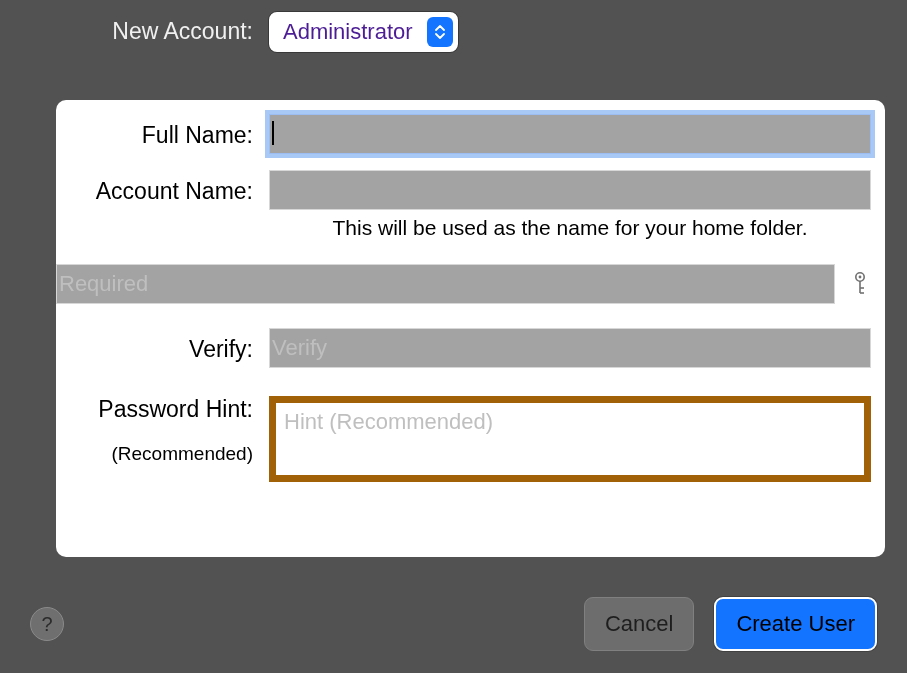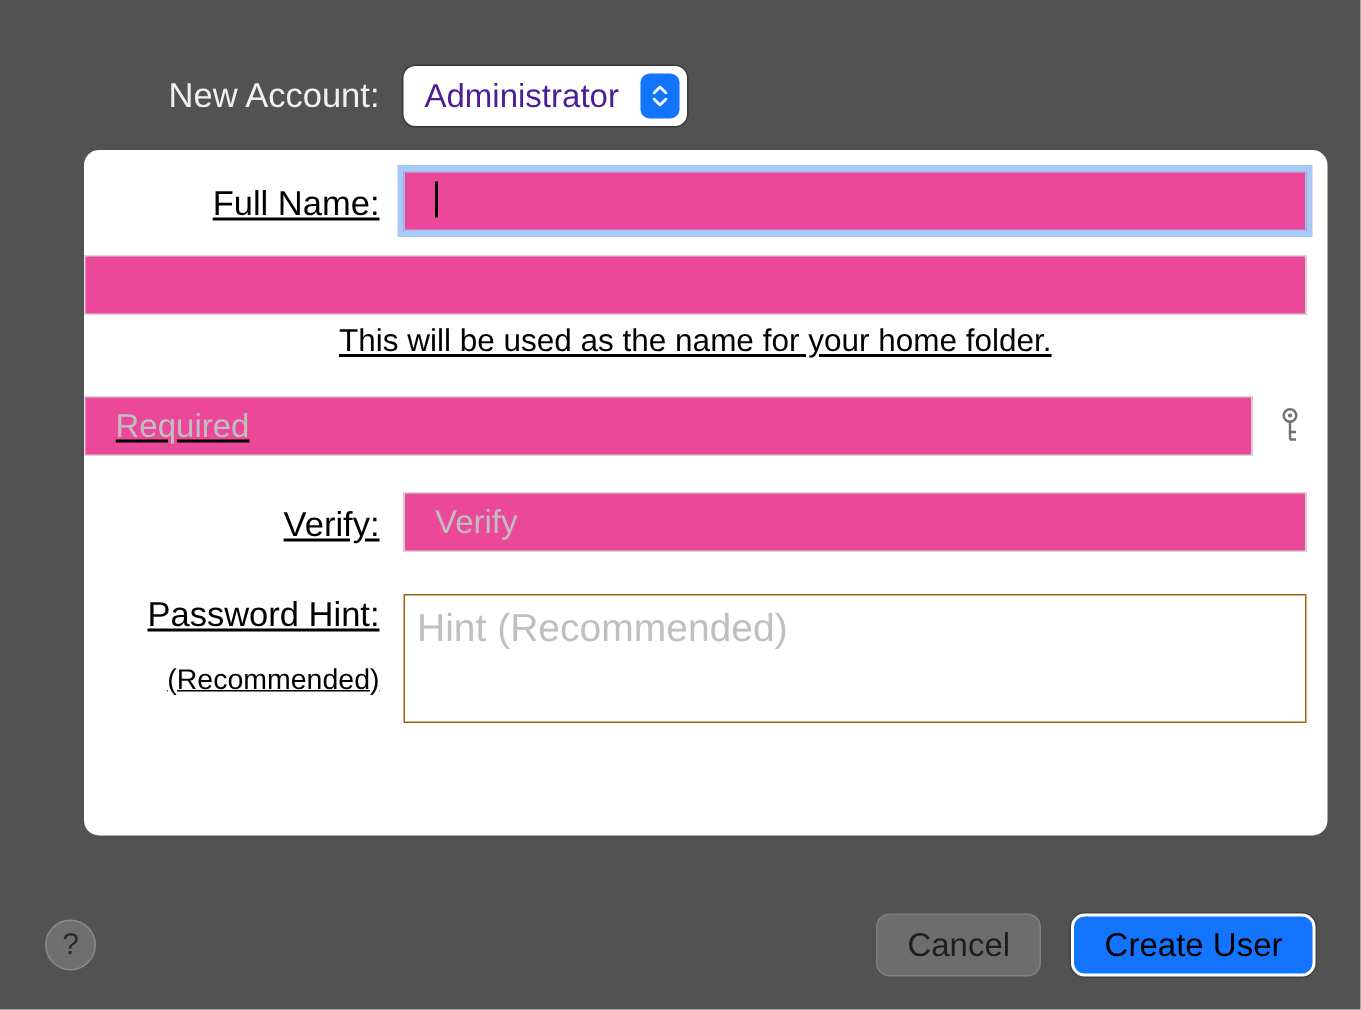--- a/index.html
+++ b/index.html
@@ -20,21 +20,21 @@
       flex: 0 0 205px;
       text-align: right;
       padding-right: 8px;
       font-size: 23px;
       line-height: 1.2;
     }
 
     
     .top-row {
       position: absolute;
-      top: 44px;
+      top: 12px;
       left: 56px;
       right: 56px;
       display: flex;
       align-items: center;
       gap: 8px;
       color: #f0f0f0;
     }
 
     .select-wrap {
       display: inline-flex;
@@ -71,46 +71,45 @@
       background: #fff;
       border-radius: 10px;
       padding: 14px 14px 0 0;
     }
 
     .form-row {
       display: flex;
       align-items: flex-start;
       gap: 8px;
       margin-bottom: 16px;
-      text-decoration: underline;
     }
     .form-row .field { flex: 1; }
 
     .input {
       width: 100%;
       height: 40px;
       border: 1px solid #d7d7d7;
       border-radius: 0;
-      background: #ec4899;
-      font-size: 22px;
-      padding: 4px 20px;
+      background: #a3a3a3;
+      font-size: 22px;
+      padding: 4px 2px;
       outline: none;
       font-family: inherit;
     }
     .input.focused {
       border: 1px solid #9bbdf2;
       box-shadow: 0 0 0 4px #a8c8f5;
     }
     .input::placeholder, .textarea::placeholder { color: #bfbfbf; }
     .textarea {
       width: 100%;
       height: 86px;
-      border: 1px solid #a16207;
+      border: 7px solid #a16207;
       background: #fff;
-      font-size: 26px;
+      font-size: 22px;
       padding: 6px 8px;
       resize: none;
       outline: none;
       font-family: inherit;
     }
 
     .hint-text {
       font-size: 21px;
       margin-top: 6px;
       text-align: center;
@@ -163,21 +162,21 @@
       background: #6f6f6f;
       color: #2b2b2b;
       font-size: 20px;
       display: flex;
       align-items: center;
       justify-content: center;
       cursor: pointer;
     }
     .spacer { flex: 1; }
     .btn {
-      height: 42px;
+      height: 54px;
       border-radius: 9px;
       padding: 0 20px;
       font-size: 22px;
       border: none;
       cursor: pointer;
       font-family: inherit;
     }
     .btn-secondary {
       background: #6d6d6d;
       color: #1e1e1e;
@@ -215,20 +214,21 @@
   <div class="form-row">
     <div class="label-col" style="padding-top:8px">Full Name:</div>
     <div class="field">
       <div class="input focused">
         <span class="caret"></span>
       </div>
     </div>
   </div>
 
   <div class="form-row" style="margin-bottom:10px">
+    <div class="label-col" style="padding-top:8px">Account Name:</div>
     <div class="field">
       <input class="input" type="text" value="" style="">
       <div class="hint-text">This will be used as the name for your home folder.</div>
     </div>
   </div>
 
   <div class="form-row" style="margin-top:24px">
     <div class="field pw-wrap">
       <input class="input" type="password" placeholder="Required" style="">
       <span class="key-icon">

